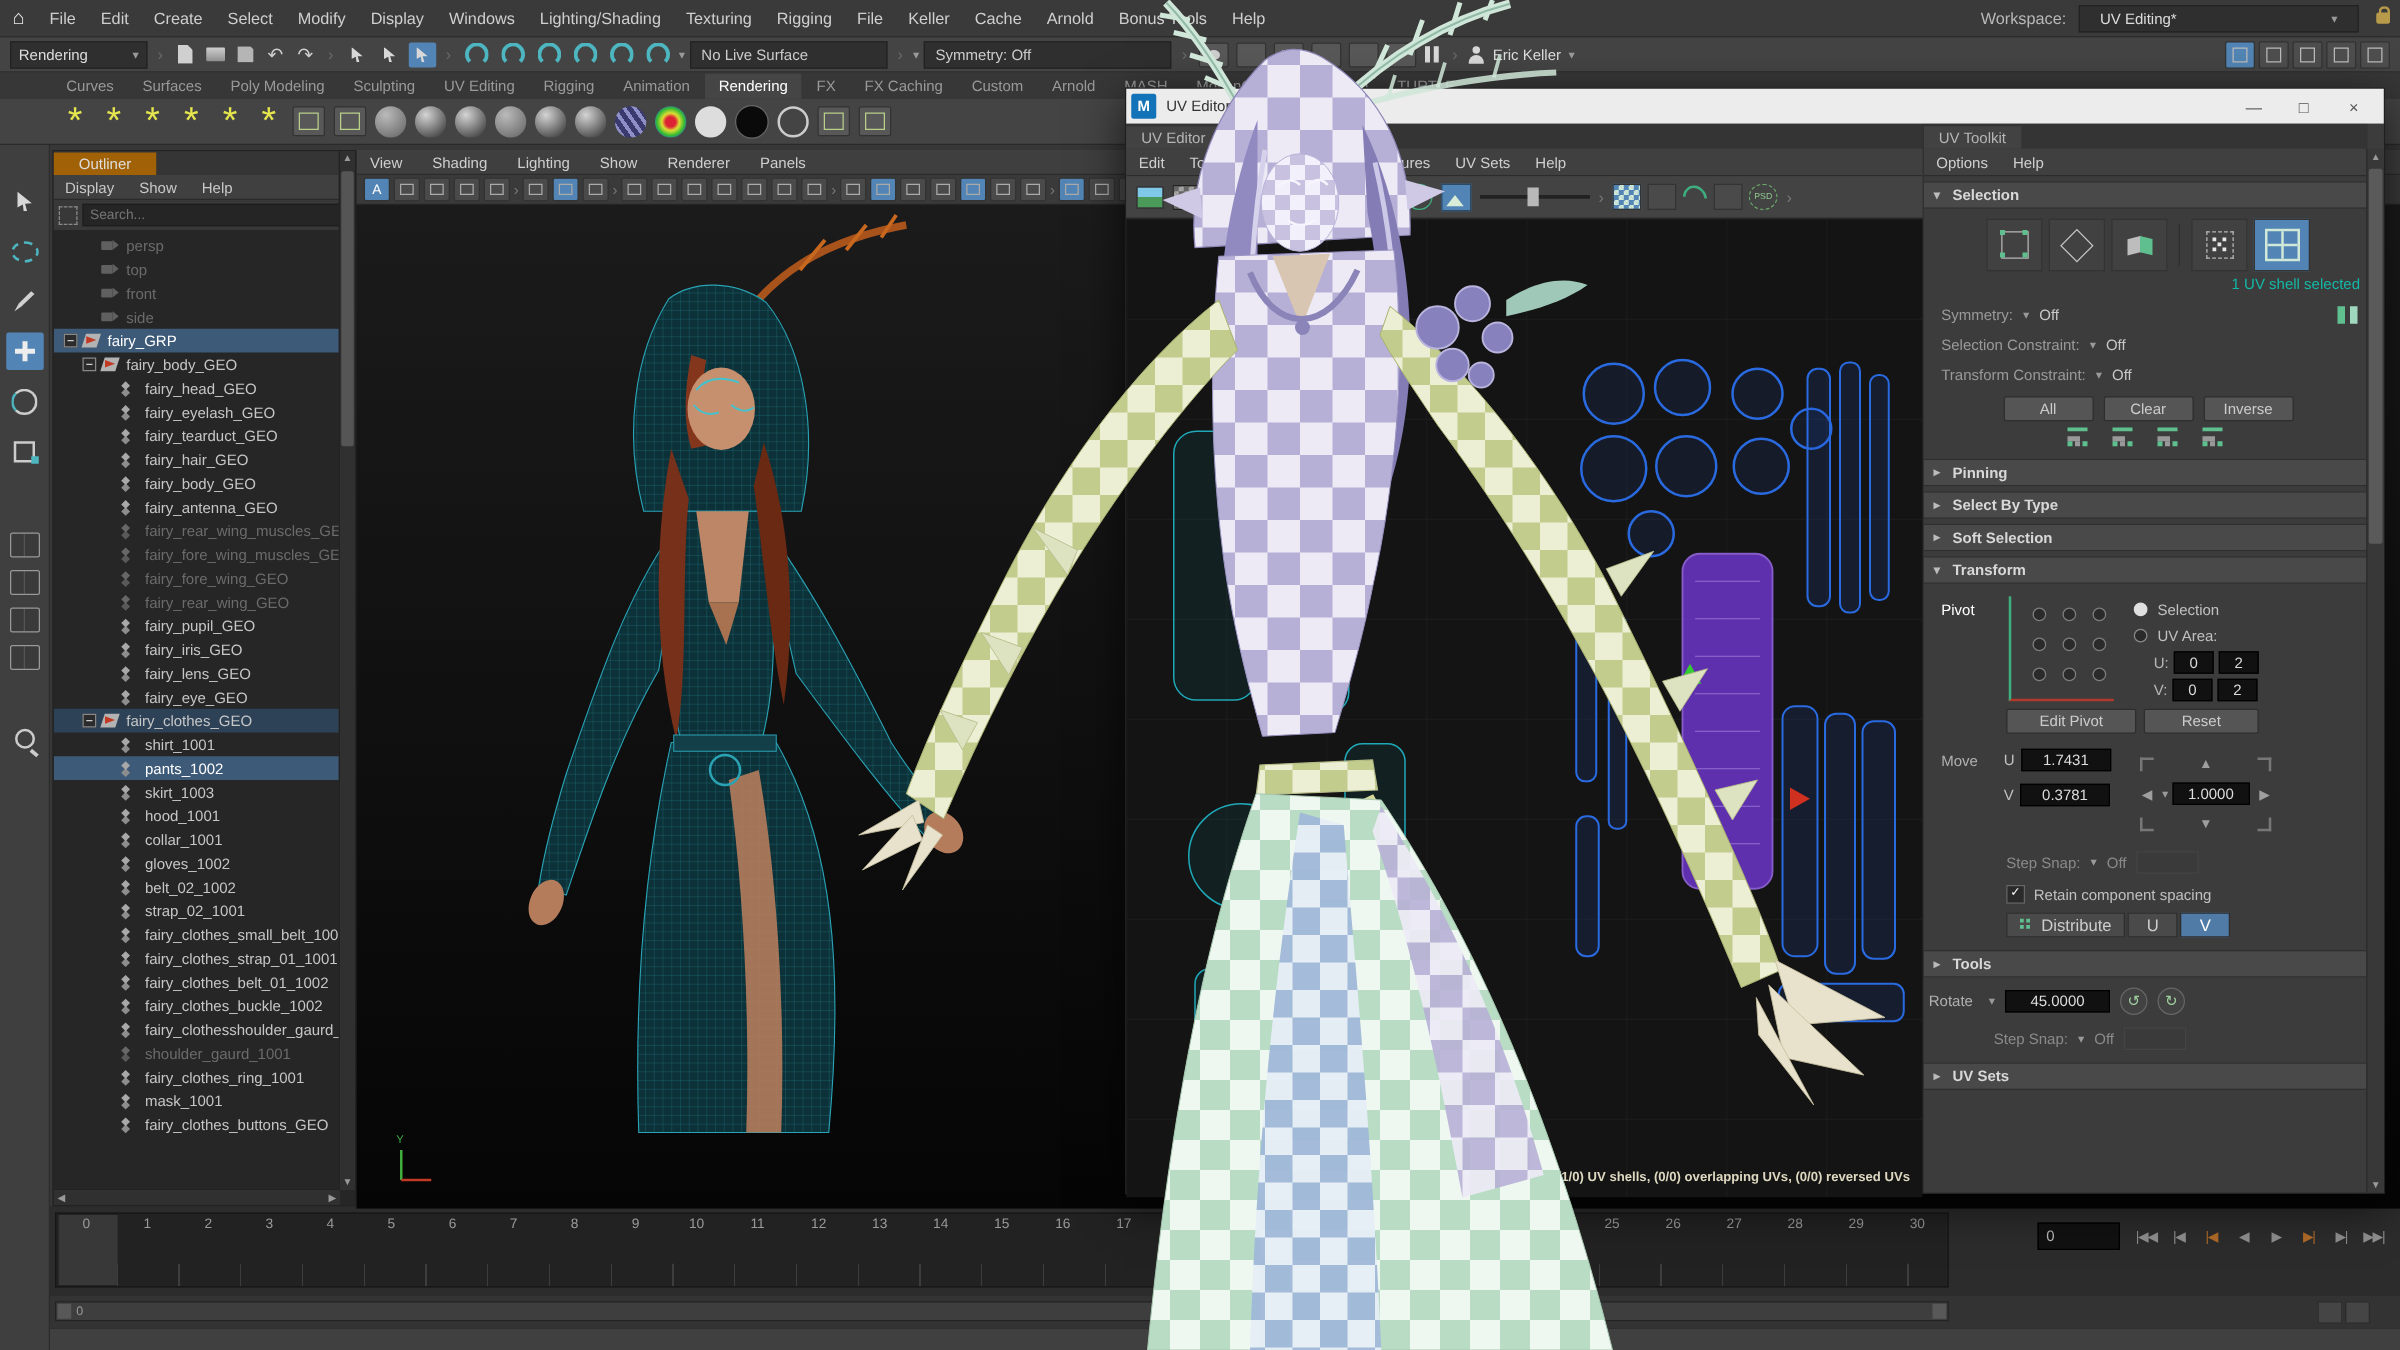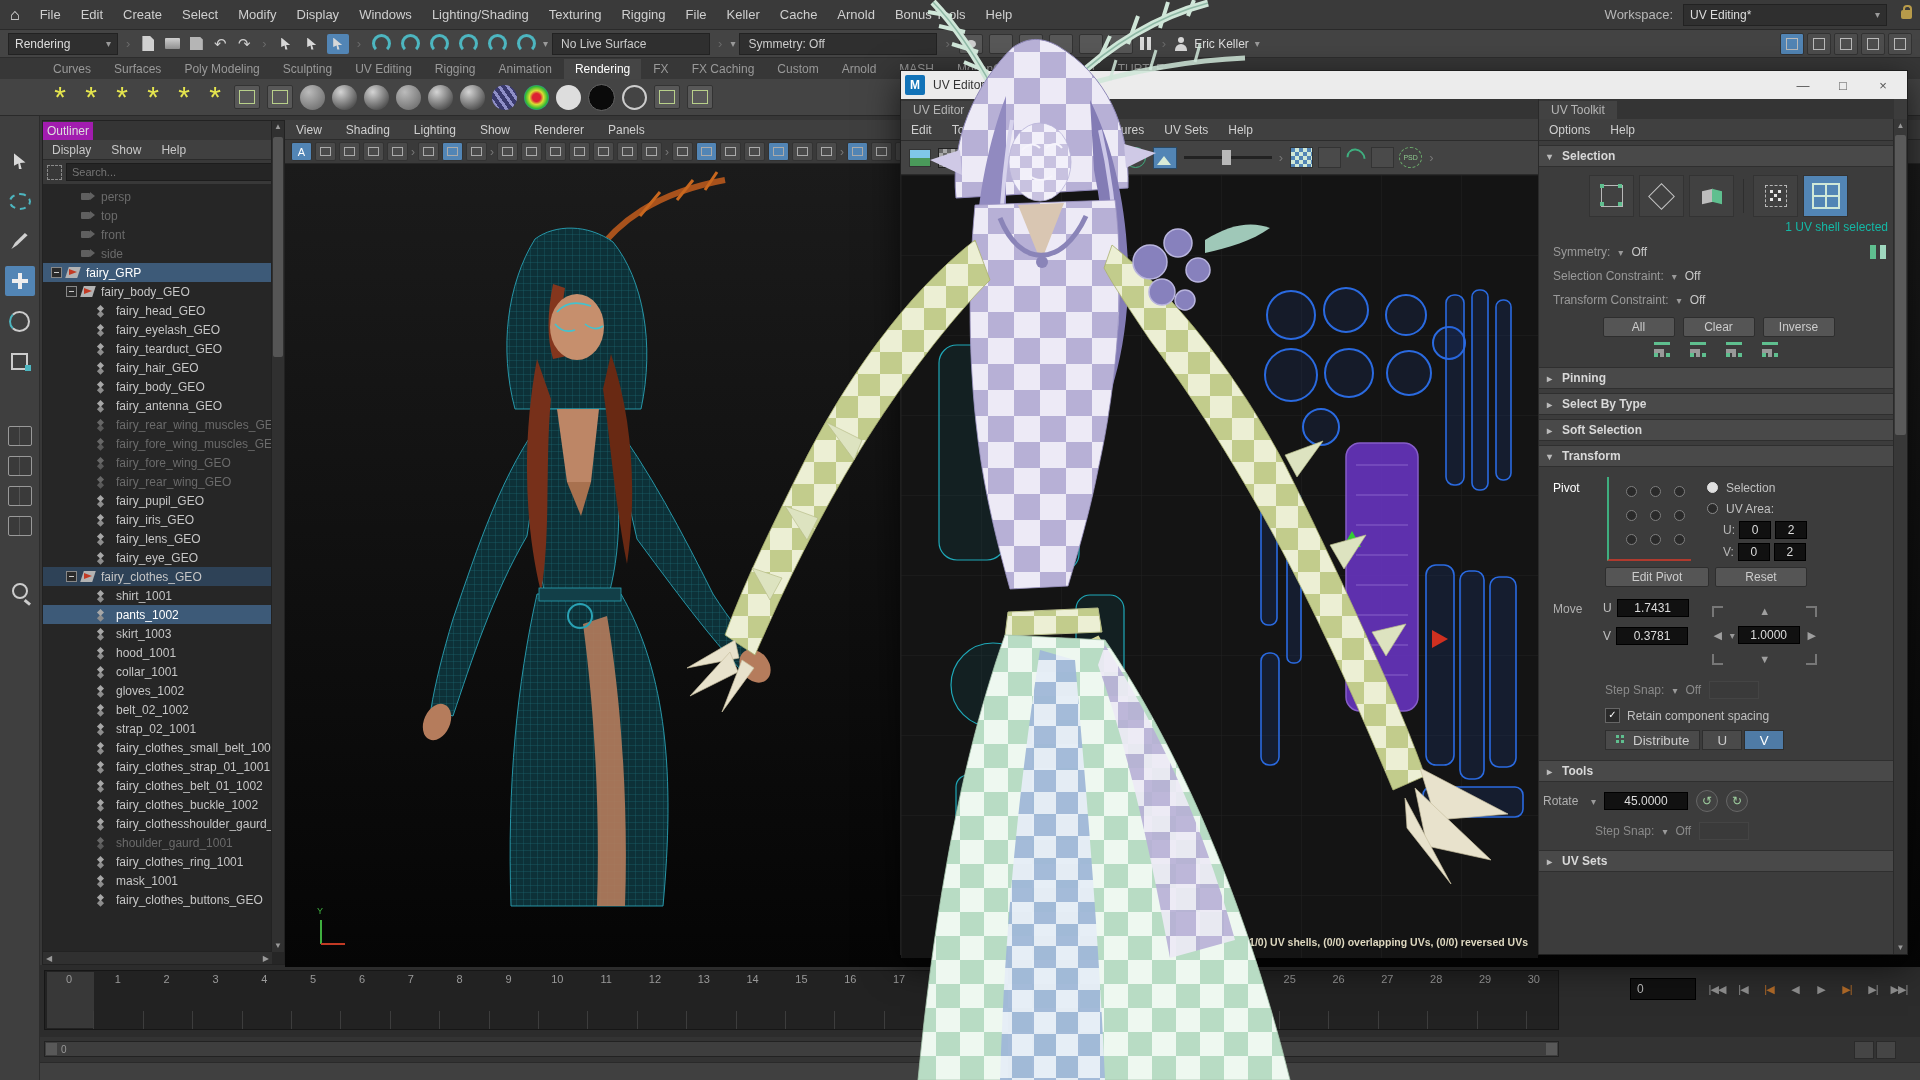--- a/index.html
+++ b/index.html
@@ -7,21 +7,21 @@
     font-family:"Liberation Sans",sans-serif;font-size:12px;color:#c8c8c8;background:#373737}
   .abs{position:absolute}
   
   #menubar{left:0;top:0;width:1920px;height:30px;background:#3a3a3a;border-bottom:1px solid #2a2a2a;
     display:flex;align-items:center;padding:0 8px;box-sizing:border-box;z-index:12}
   .home-ico{color:#e8e8e8;font-size:16px;margin:0 10px 0 2px}
   .mitem{padding:0 10px;font-size:13px;color:#cfcfcf;cursor:default}
   #wsgroup{margin-left:auto;display:flex;align-items:center;gap:10px}
   .wslabel{color:#b8b8b8;font-size:13px}
   .wsbox{width:190px;height:20px;background:#2f2f2f;border:1px solid #222;display:flex;align-items:center;
-    padding:0 6px;justify-content:space-between;color:#ddd}
+    padding:0 16px;justify-content:space-between;color:#ddd}
   .lock{width:11px;height:9px;background:#b89b4a;border-radius:2px;position:relative;margin-left:4px}
   .lock::before{content:"";position:absolute;left:2px;top:-5px;width:5px;height:5px;border:2px solid #b89b4a;
     border-bottom:none;border-radius:4px 4px 0 0}
   
   #toolbar{left:0;top:30px;width:1920px;height:28px;background:#444;border-bottom:1px solid #2d2d2d;
     display:flex;align-items:center;padding:0 8px;box-sizing:border-box;gap:4px;z-index:12}
   .msetbox{width:96px;height:20px;background:#2f2f2f;border:1px solid #222;display:flex;align-items:center;
     justify-content:space-between;padding:0 6px;color:#ddd}
   .tsep{color:#6a6a6a;margin:0 4px;font-size:13px}
   .fico{width:20px;height:20px;position:relative;display:inline-flex;align-items:center;justify-content:center;color:#cfcfcf;font-size:15px}
@@ -75,21 +75,21 @@
   .t-rotate::before{content:"";width:17px;height:17px;border:2.5px solid #ccc;border-radius:50%;border-left-color:#4db6c0}
   .t-scale::before{content:"";width:13px;height:13px;border:2.5px solid #ccc}
   .t-scale::after{content:"";position:absolute;right:4px;bottom:5px;width:6px;height:6px;background:#4db6c0}
   .t-grid{width:22px;height:18px;border:1px solid #999;background:linear-gradient(#555,#555) 50% 0/1px 100% no-repeat,#3a3a3a}
   .t-zoom::before{content:"";width:12px;height:12px;border:2px solid #ccc;border-radius:50%}
   .t-zoom::after{content:"";position:absolute;right:4px;bottom:3px;width:7px;height:2.5px;background:#ccc;transform:rotate(40deg)}
   
   #outliner{left:42px;top:120px;width:243px;height:845px;background:#2b2b2b;border:1px solid #222;
     box-sizing:border-box;display:flex;flex-direction:column;z-index:9}
   .ptabrow{height:19px;background:#353535;display:flex;align-items:flex-end}
-  .ptab{background:#a21caf;color:#ddd;padding:2px 4px;font-size:12px}
+  .ptab{background:#a16207;color:#ddd;padding:2px 20px;font-size:12px}
   .pmenus{height:19px;display:flex;align-items:center;gap:2px;background:#404040;border-bottom:1px solid #2a2a2a}
   .pmenus span{padding:0 9px;color:#c8c8c8}
   .searchrow{height:22px;display:flex;align-items:center;background:#383838;padding:1px 4px;gap:4px;border-bottom:1px solid #262626}
   .searchbox-ico{width:13px;height:13px;border:1.5px dashed #8a8a8a;flex:none}
   .searchrow input{flex:1;height:16px;background:#252525;border:1px solid #1c1c1c;color:#bbb;font-size:11px;padding:0 5px;outline:none}
   #otree{flex:1;background:#262626;overflow:hidden;position:relative;padding-top:2px}
   .orow{display:flex;align-items:center;height:19px;padding-left:calc(8px + var(--d,0)*15px);white-space:nowrap}
   .exp{width:11px;height:11px;flex:none;margin-right:3px;position:relative;visibility:hidden;box-sizing:border-box}
   .orow[data-exp] .exp{visibility:visible;border:1px solid #888;background:#2b2b2b}
   .orow[data-exp] .exp::after{content:"";position:absolute;left:2px;right:2px;top:4px;height:1px;background:#ccc}

